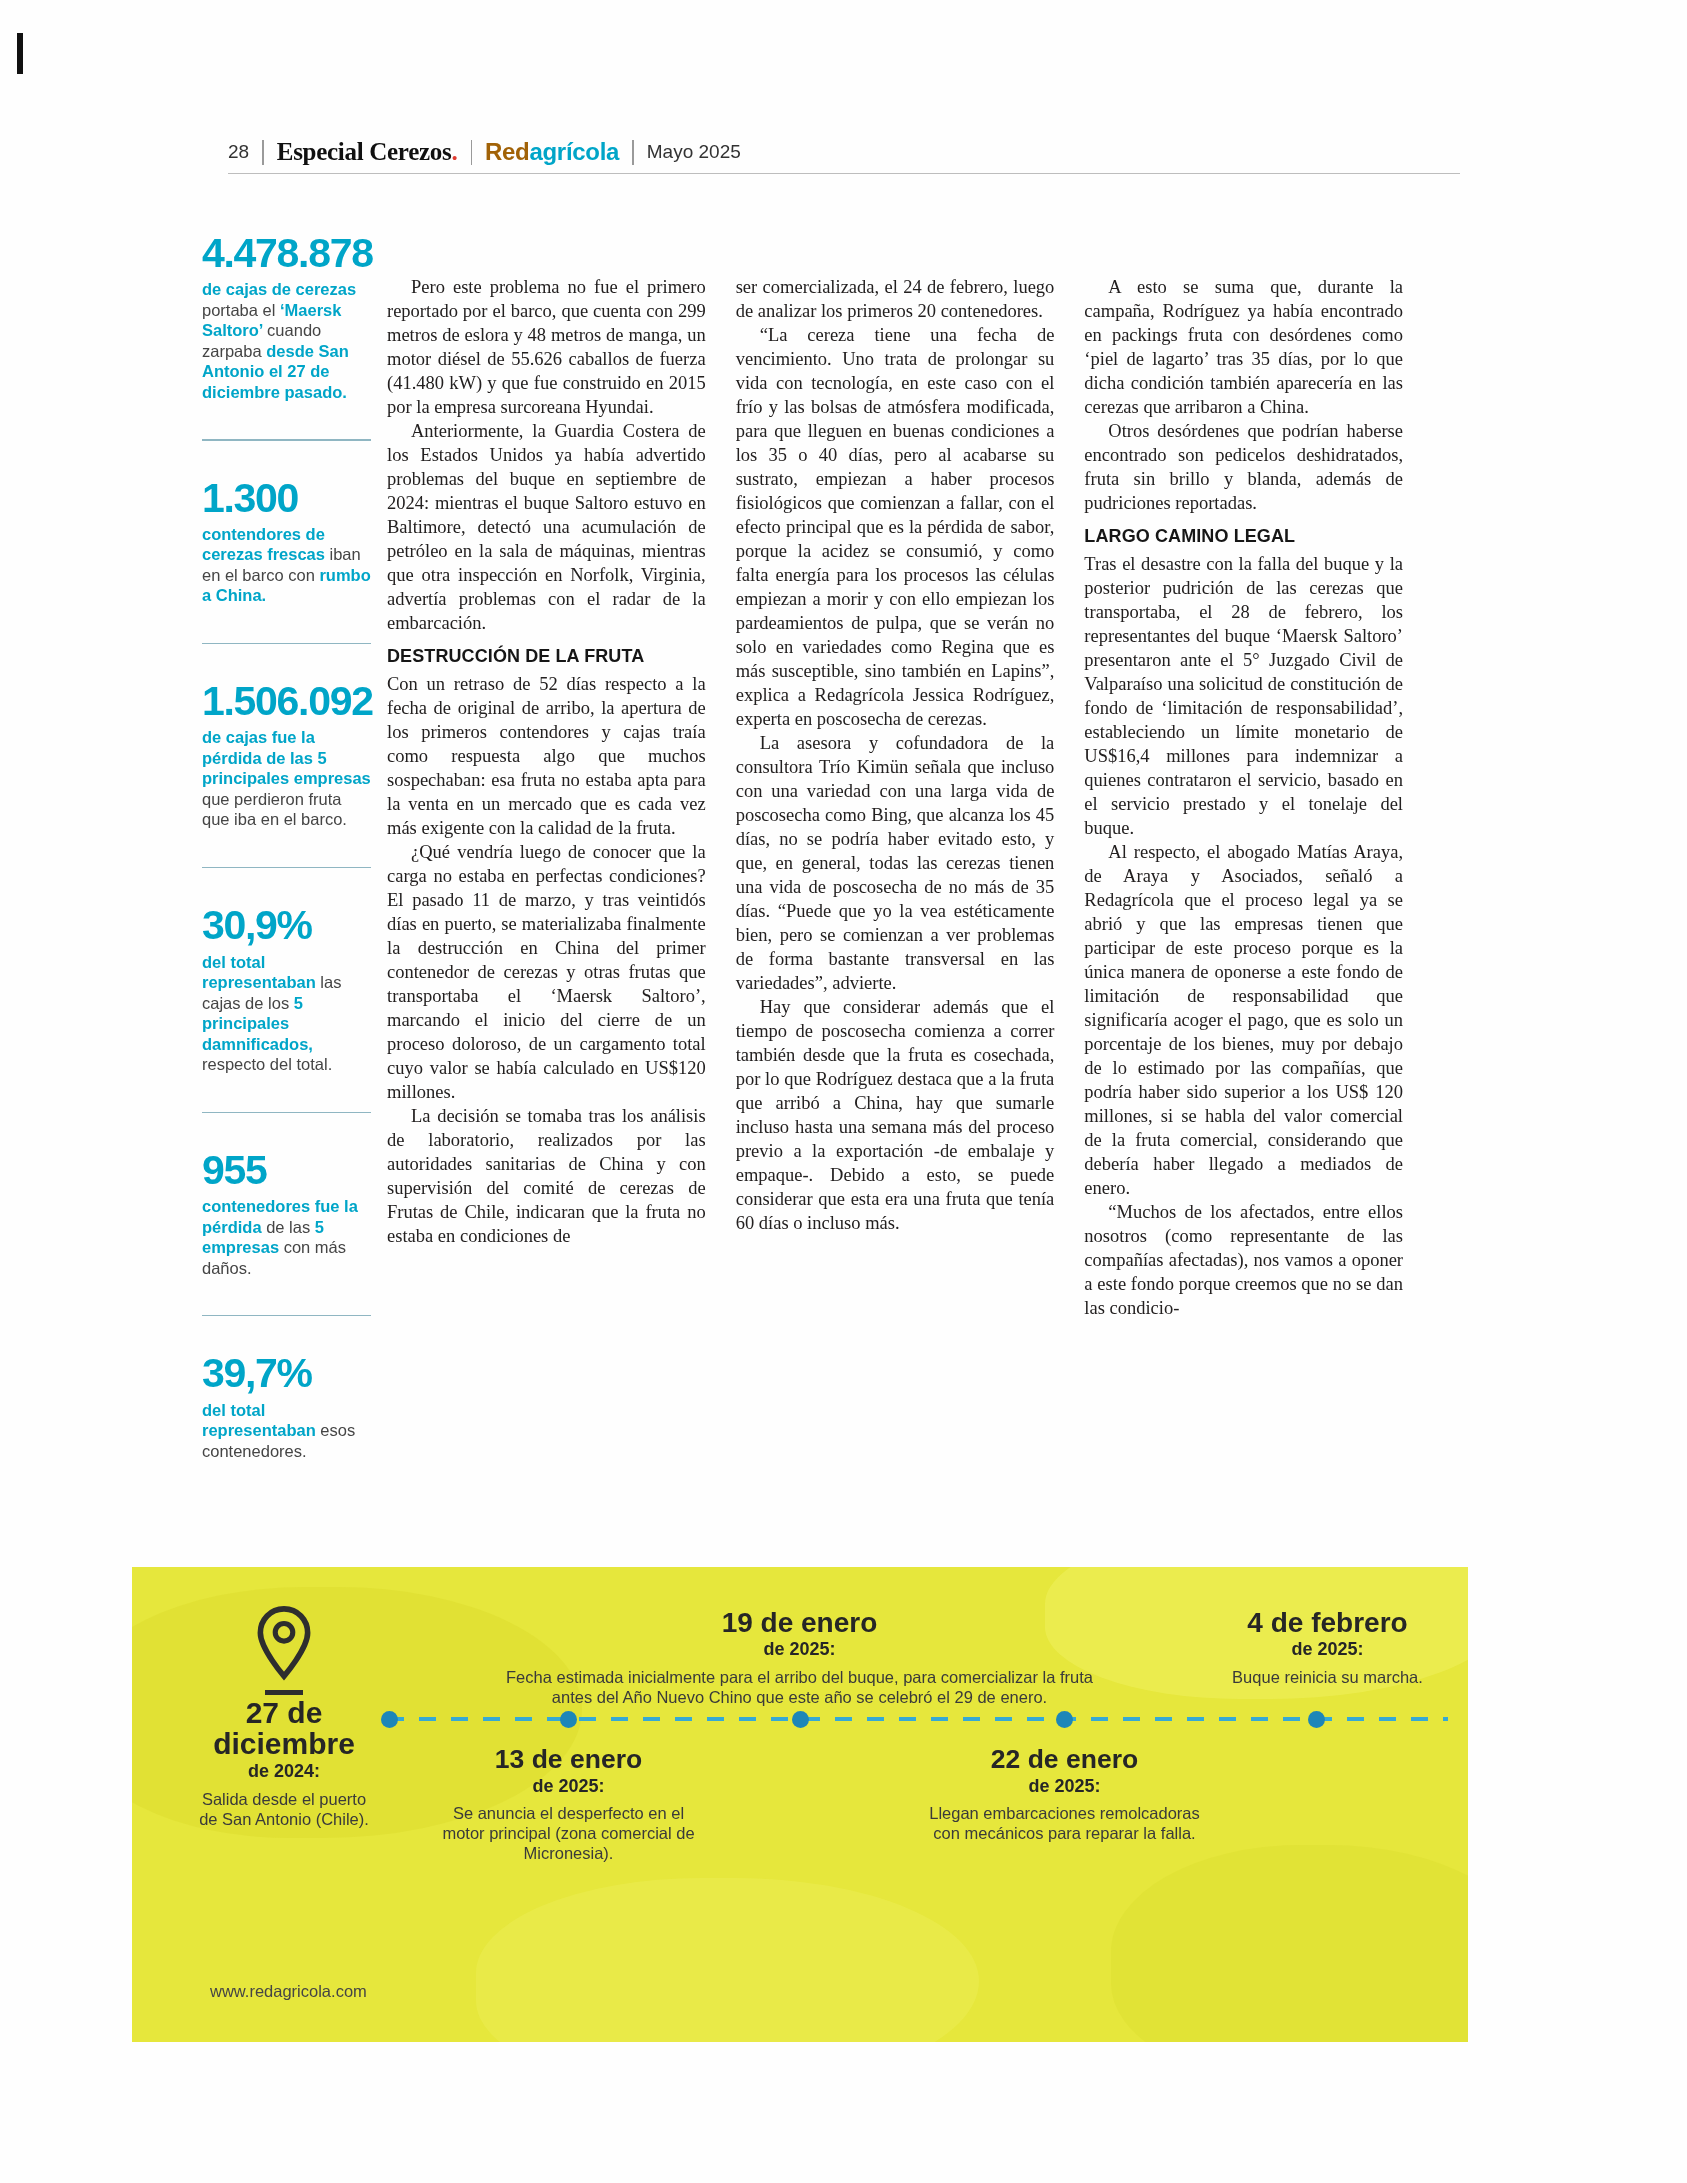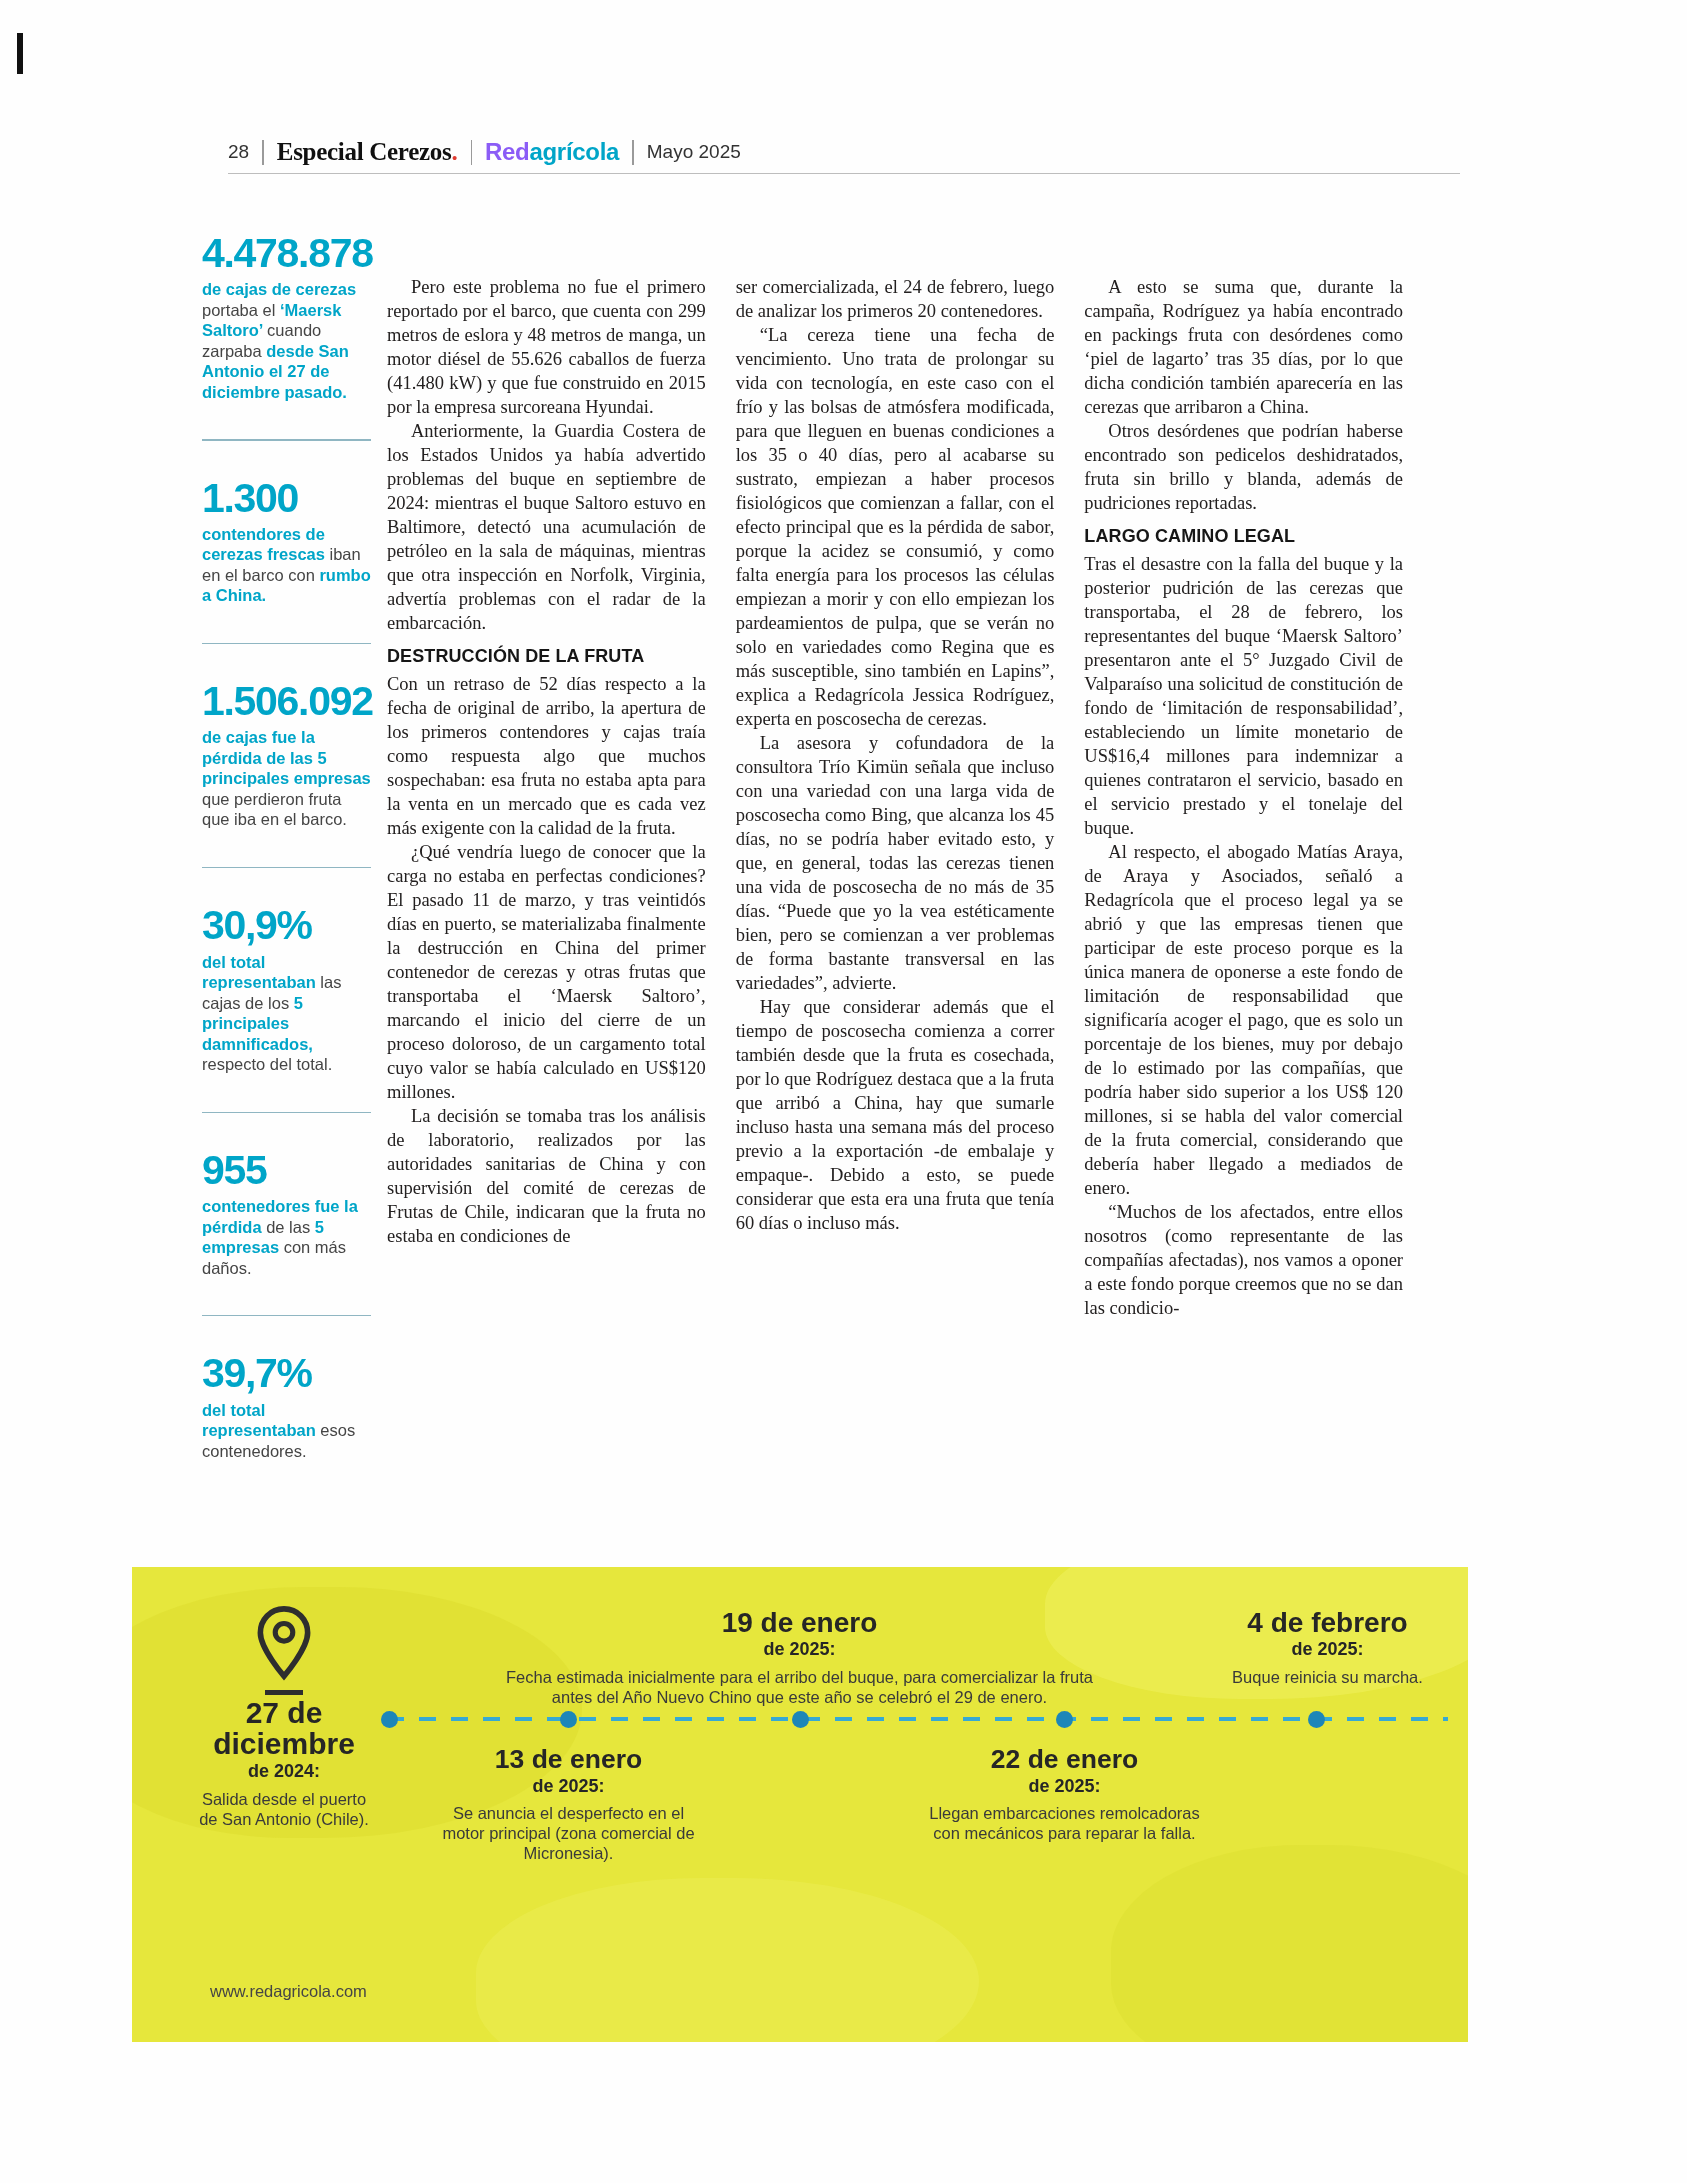--- a/index.html
+++ b/index.html
@@ -19,21 +19,21 @@
   
   .crop-mark{position:absolute;left:17px;top:33px;width:6px;height:41px;background:#111;}
 
   
   .hdr{position:absolute;left:228px;top:138px;display:flex;align-items:center;gap:13.2px;}
   .hdr-pageno{font-size:19px;color:#333;}
   .hdr-sep{width:1.3px;height:25px;background:#9a9a9a;}
   .hdr-section{font-family:"Liberation Serif",serif;font-weight:bold;font-size:25px;color:#101010;letter-spacing:-0.3px;}
   .hdr-section .dot{color:var(--red);}
   .hdr-brand{font-weight:bold;font-size:24px;letter-spacing:-0.3px;}
-  .hdr-brand .b-red{color:#8b5cf6;}
+  .hdr-brand .b-red{color:#a16207;}
   .hdr-brand .b-agr{color:var(--teal);}
   .hdr-issue{font-size:19px;color:#333;}
   .hdr-rule{position:absolute;left:228px;top:173px;width:1232px;height:1.3px;background:#bdbdbd;}
 
   
   .stats{position:absolute;left:202px;top:233px;width:169px;text-align:left;}
   .stat-value{
     color:var(--teal);font-weight:bold;font-size:41px;line-height:1.0;
     letter-spacing:-1.3px;margin-bottom:5.3px;
   }

